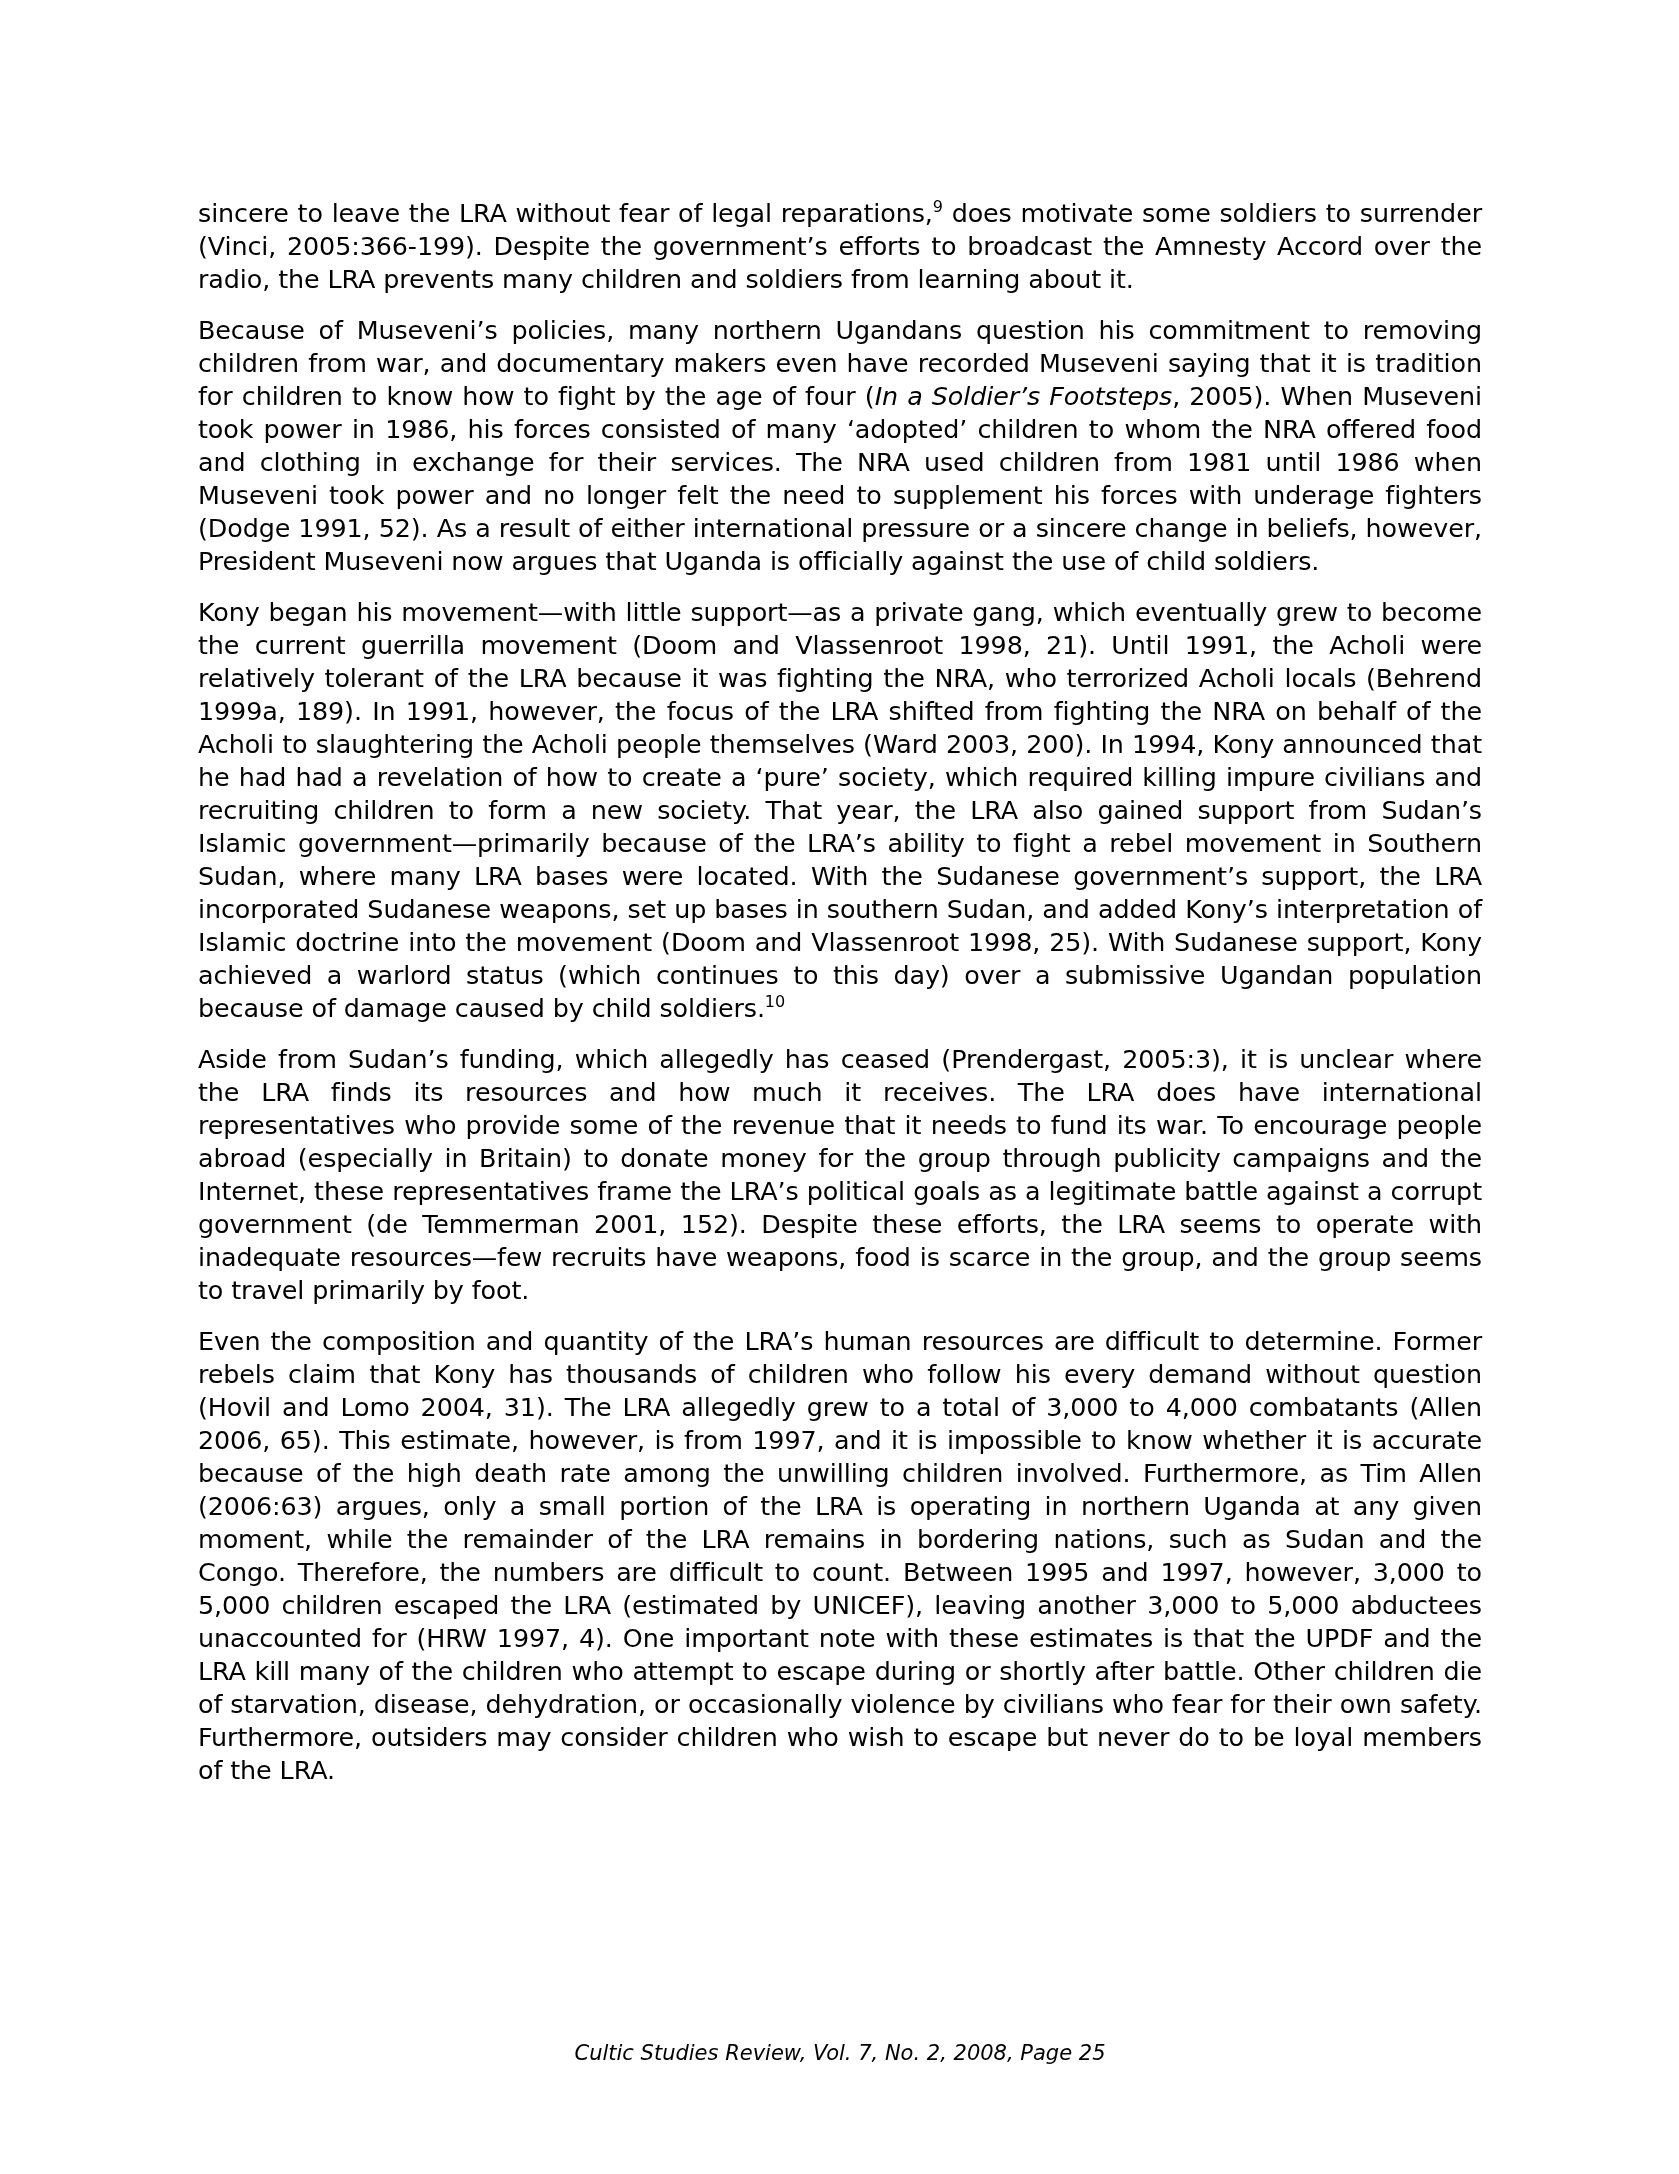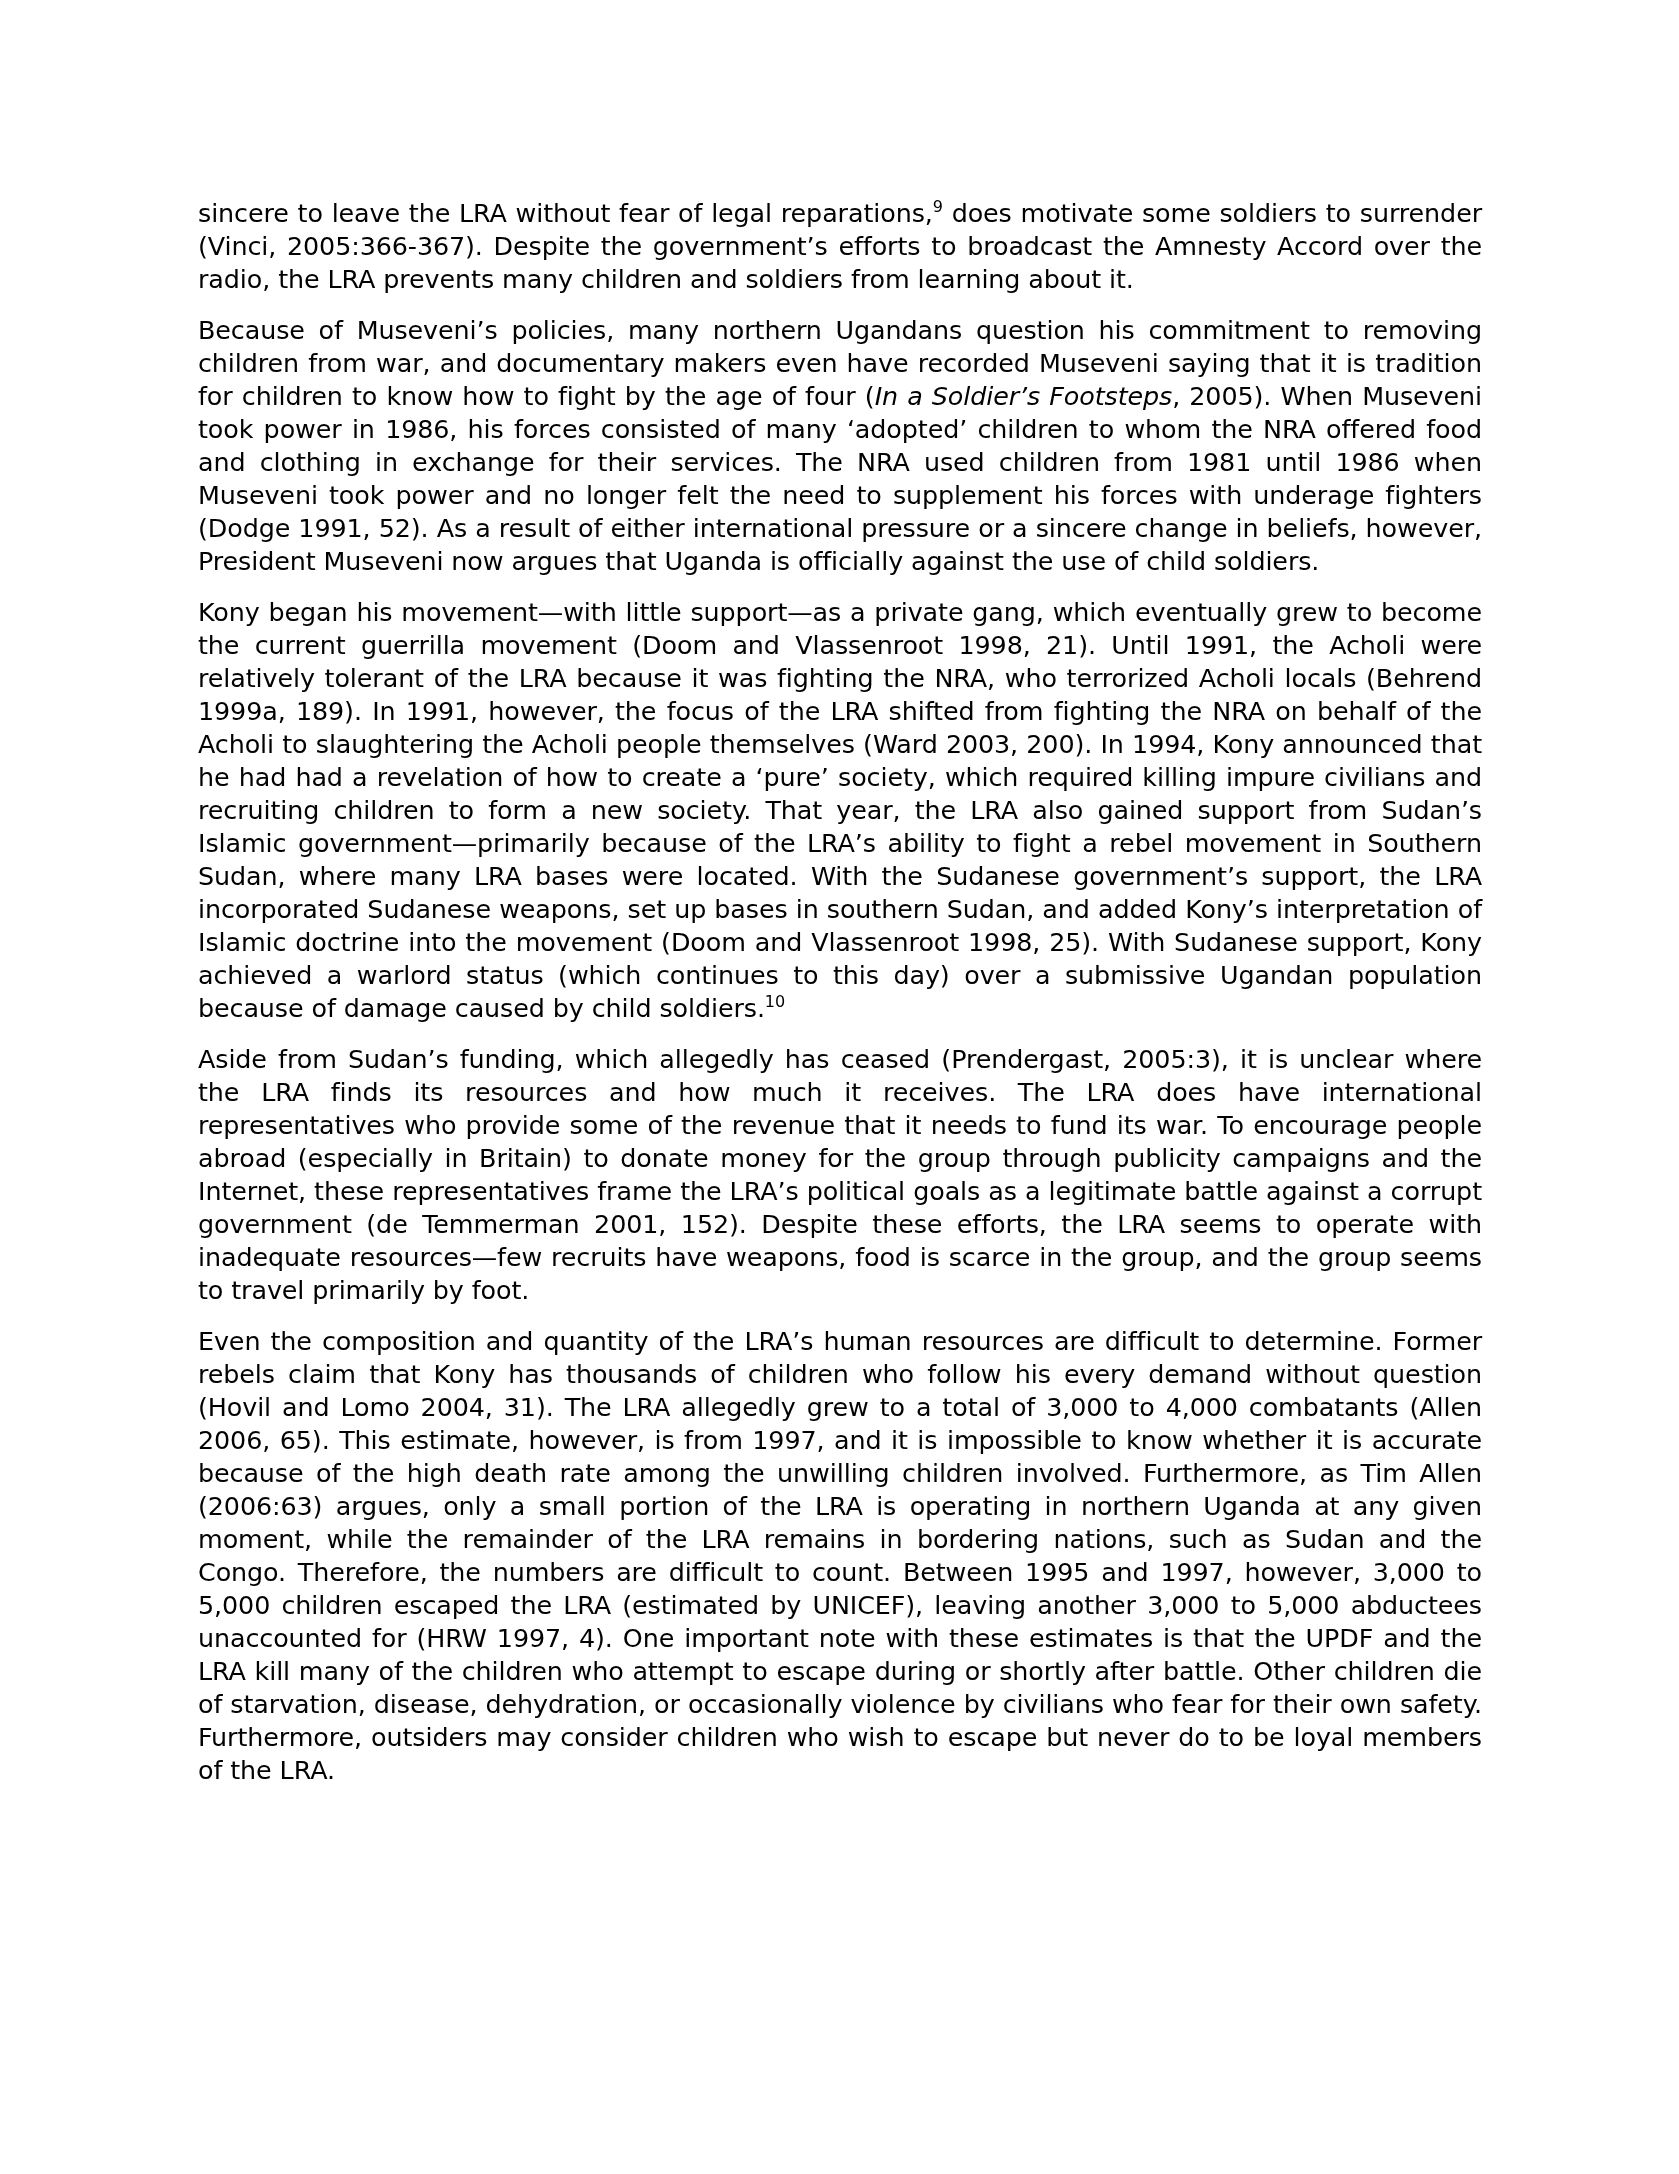--- a/index.html
+++ b/index.html
@@ -17,20 +17,21 @@
     position: absolute; left: 0; width: 1680px; top: 2041px; text-align: center;
     font-family: "DejaVu Sans", sans-serif; font-style: italic; font-size: 21px; color: #000;
   }
   em { }
 </style>
 </head>
 <body>
 
 <div class="page">
   <div class="body-text">
-    <p><span>sincere to leave the LRA without fear of legal reparations,</span><sup class="fn">9</sup><span> does motivate some soldiers to surrender (Vinci, 2005:366-367). Despite the government’s efforts to broadcast the Amnesty Accord over the radio, the LRA prevents many children and soldiers from learning about it.</span></p>
+    <p><span>sincere to leave the LRA without fear of legal reparations,</span><sup class="fn">9</sup><span> does motivate some soldiers to surrender (Vinci, 2005:366-199). Despite the government’s efforts to broadcast the Amnesty Accord over the radio, the LRA prevents many children and soldiers from learning about it.</span></p>
     <p><span>Because of Museveni’s policies, many northern Ugandans question his commitment to removing children from war, and documentary makers even have recorded Museveni saying that it is tradition for children to know how to fight by the age of four (</span><em>In a Soldier’s Footsteps</em><span>, 2005). When Museveni took power in 1986, his forces consisted of many ‘adopted’ children to whom the NRA offered food and clothing in exchange for their services. The NRA used children from 1981 until 1986 when Museveni took power and no longer felt the need to supplement his forces with underage fighters (Dodge 1991, 52). As a result of either international pressure or a sincere change in beliefs, however, President Museveni now argues that Uganda is officially against the use of child soldiers.</span></p>
     <p><span>Kony began his movement—with little support—as a private gang, which eventually grew to become the current guerrilla movement (Doom and Vlassenroot 1998, 21). Until 1991, the Acholi were relatively tolerant of the LRA because it was fighting the NRA, who terrorized Acholi locals (Behrend 1999a, 189). In 1991, however, the focus of the LRA shifted from fighting the NRA on behalf of the Acholi to slaughtering the Acholi people themselves (Ward 2003, 200). In 1994, Kony announced that he had had a revelation of how to create a ‘pure’ society, which required killing impure civilians and recruiting children to form a new society. That year, the LRA also gained support from Sudan’s Islamic government—primarily because of the LRA’s ability to fight a rebel movement in Southern Sudan, where many LRA bases were located. With the Sudanese government’s support, the LRA incorporated Sudanese weapons, set up bases in southern Sudan, and added Kony’s interpretation of Islamic doctrine into the movement (Doom and Vlassenroot 1998, 25). With Sudanese support, Kony achieved a warlord status (which continues to this day) over a submissive Ugandan population because of damage caused by child soldiers.</span><sup class="fn">10</sup></p>
     <p><span>Aside from Sudan’s funding, which allegedly has ceased (Prendergast, 2005:3), it is unclear where the LRA finds its resources and how much it receives. The LRA does have international representatives who provide some of the revenue that it needs to fund its war. To encourage people abroad (especially in Britain) to donate money for the group through publicity campaigns and the Internet, these representatives frame the LRA’s political goals as a legitimate battle against a corrupt government (de Temmerman 2001, 152). Despite these efforts, the LRA seems to operate with inadequate resources—few recruits have weapons, food is scarce in the group, and the group seems to travel primarily by foot.</span></p>
     <p><span>Even the composition and quantity of the LRA’s human resources are difficult to determine. Former rebels claim that Kony has thousands of children who follow his every demand without question (Hovil and Lomo 2004, 31). The LRA allegedly grew to a total of 3,000 to 4,000 combatants (Allen 2006, 65). This estimate, however, is from 1997, and it is impossible to know whether it is accurate because of the high death rate among the unwilling children involved. Furthermore, as Tim Allen (2006:63) argues, only a small portion of the LRA is operating in northern Uganda at any given moment, while the remainder of the LRA remains in bordering nations, such as Sudan and the Congo. Therefore, the numbers are difficult to count. Between 1995 and 1997, however, 3,000 to 5,000 children escaped the LRA (estimated by UNICEF), leaving another 3,000 to 5,000 abductees unaccounted for (HRW 1997, 4). One important note with these estimates is that the UPDF and the LRA kill many of the children who attempt to escape during or shortly after battle. Other children die of starvation, disease, dehydration, or occasionally violence by civilians who fear for their own safety. Furthermore, outsiders may consider children who wish to escape but never do to be loyal members of the LRA.</span></p>
   </div>
+  <div class="footer">Cultic Studies Review, Vol. 7, No. 2, 2008, Page 25</div>
 </div>
 
 
 </body></html>

